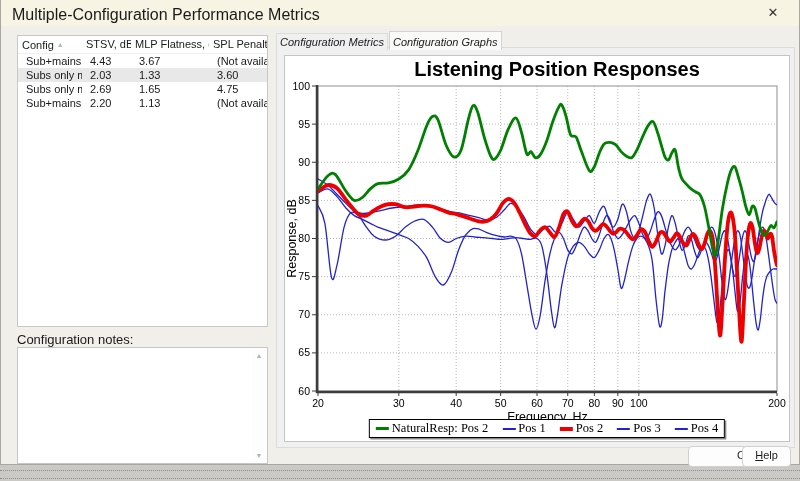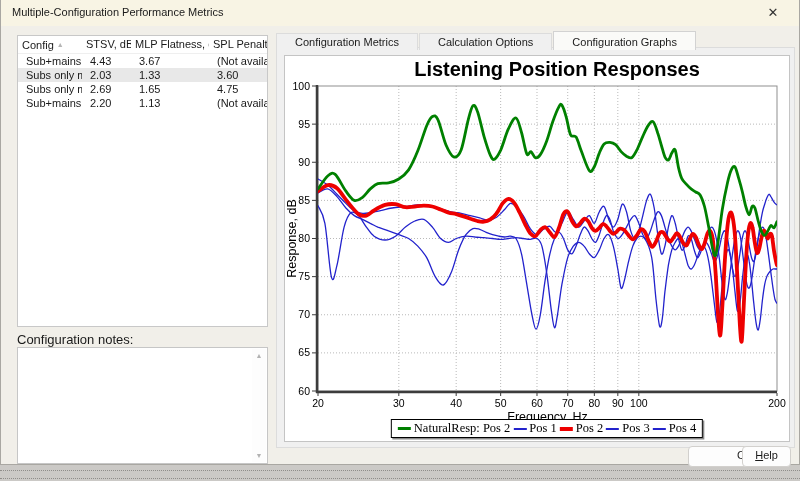--- a/index.html
+++ b/index.html
@@ -6,21 +6,21 @@
   .stage{position:relative;width:800px;height:481px;overflow:hidden;
          font-family:"Liberation Sans",sans-serif;background:#cbc9c6;}
   
   .bg-strip{position:absolute;left:0;top:466px;width:800px;height:15px;background:#cbc9c6;}
   .bg-strip .dotline{position:absolute;left:0;width:100%;height:0;border-top:1px dotted #8f8d8a;}
 
   
   .dialog{position:absolute;left:0;top:0;width:798px;height:464px;
           background:#f1efe9;border:1px solid #a9a7a2;border-top:none;}
   .titlebar{position:absolute;left:0;top:0;width:100%;height:26px;background:#f8f4e4;}
-  .title{position:absolute;left:11px;top:6px;font-size:11px;color:#1a1a1a;}
+  .title{position:absolute;left:11px;top:6px;font-size:16px;color:#1a1a1a;}
   .win-close{position:absolute;right:16px;top:4px;width:20px;height:18px;text-align:center;
              line-height:18px;font-size:13px;color:#333;cursor:default;}
 
   
   .listbox{position:absolute;left:16px;top:35px;width:249px;height:290px;background:#fff;
            border:1px solid #c8c8c8;font-size:11px;color:#1a1a1a;overflow:hidden;}
   .lb-header{display:flex;height:17px;line-height:17px;border-bottom:1px solid #efefef;}
   .lb-header .c{box-sizing:border-box;padding:0 4px;white-space:nowrap;overflow:hidden;}
   .lb-row{display:flex;height:14px;line-height:14px;}
   .lb-row .c{box-sizing:border-box;padding:0 8px;white-space:nowrap;overflow:hidden;}
@@ -34,33 +34,33 @@
              border:1px solid #c6c6c6;}
   .notes-text{position:absolute;left:2px;top:2px;right:16px;bottom:2px;font-size:11px;color:#1a1a1a;
               outline:none;}
   .notes-scroll{position:absolute;right:1px;top:1px;bottom:1px;width:14px;background:#fdfdfd;
                 display:flex;flex-direction:column;justify-content:space-between;align-items:center;
                 padding:3px 0;box-sizing:border-box;}
   .arrow{font-size:7px;color:#b2b2b2;line-height:7px;}
 
   
   .tabstrip{position:absolute;left:275px;top:31px;display:flex;align-items:flex-end;z-index:2;}
-  .tab{font-size:11px;color:#1a1a1a;padding:2px 18px;background:#f0f0f0;
-       border:1px solid #dcdcdc;border-bottom:none;margin-right:1px;white-space:nowrap;}
+  .tab{font-size:11px;color:#1a1a1a;padding:2px 3px;background:#f0f0f0;
+       border:1px solid #dcdcdc;border-bottom:none;margin-right:1px;white-space:nowrap;font-style:italic;}
   .tab.active{background:#fafaf8;padding-top:4px;border-color:#d2d2d2;position:relative;z-index:3;}
   .tabpage{position:absolute;left:275px;top:47px;width:519px;height:401px;background:#f0f0f0;
            border:1px solid #dcdcdc;box-sizing:border-box;}
 
   
   .chart-panel{position:absolute;left:7px;top:7px;width:504px;height:385px;background:#fff;
                border:1px solid #c4c4c4;}
   .chart-panel svg{position:absolute;left:0;top:0;}
   svg text{font-family:"Liberation Sans",sans-serif;}
   .legend{position:absolute;left:262px;bottom:3px;transform:translateX(-50%);display:flex;
-          gap:3px;background:#fff;border:1px solid #000;
+          gap:14px;background:#fff;border:1px solid #000;
           box-shadow:1.5px 1.5px 0 #888;padding:1px 6px;white-space:nowrap;
           font-family:"Liberation Serif",serif;font-size:12.5px;color:#000;}
   .legend .item{display:inline-flex;align-items:center;}
   .legend .sw{display:inline-block;width:13px;margin-right:3px;}
 
   
   .btn{position:absolute;font-size:11px;color:#1a1a1a;background:#fdfdfd;
        border:1px solid #d2d0cd;border-radius:4px;text-align:center;cursor:default;}
   .btn .lbl{display:block;line-height:17px;}
   .btn-close{left:687px;top:446px;width:44px;height:19px;padding-left:40px;}
@@ -123,21 +123,20 @@
     <div class="notes-box">
       <div class="notes-text" contenteditable="true" style=""></div>
       <div class="notes-scroll">
         <span class="arrow">▲</span>
         <span class="arrow">▼</span>
       </div>
     </div>
 
     <div class="tabstrip" id="tabstrip">
         <div class="tab">Configuration Metrics</div>
-        <div class="tab">Calculation Options</div>
         <div class="tab active">Configuration Graphs</div>
       </div>
 
     <div class="tabpage">
       <div class="chart-panel">
         <svg id="chart-svg" width="504" height="385" viewBox="0 0 504 385">
             <defs>
               <clipPath id="plotclip">
                 <rect x="33" y="30" width="459" height="305"></rect>
               </clipPath>

